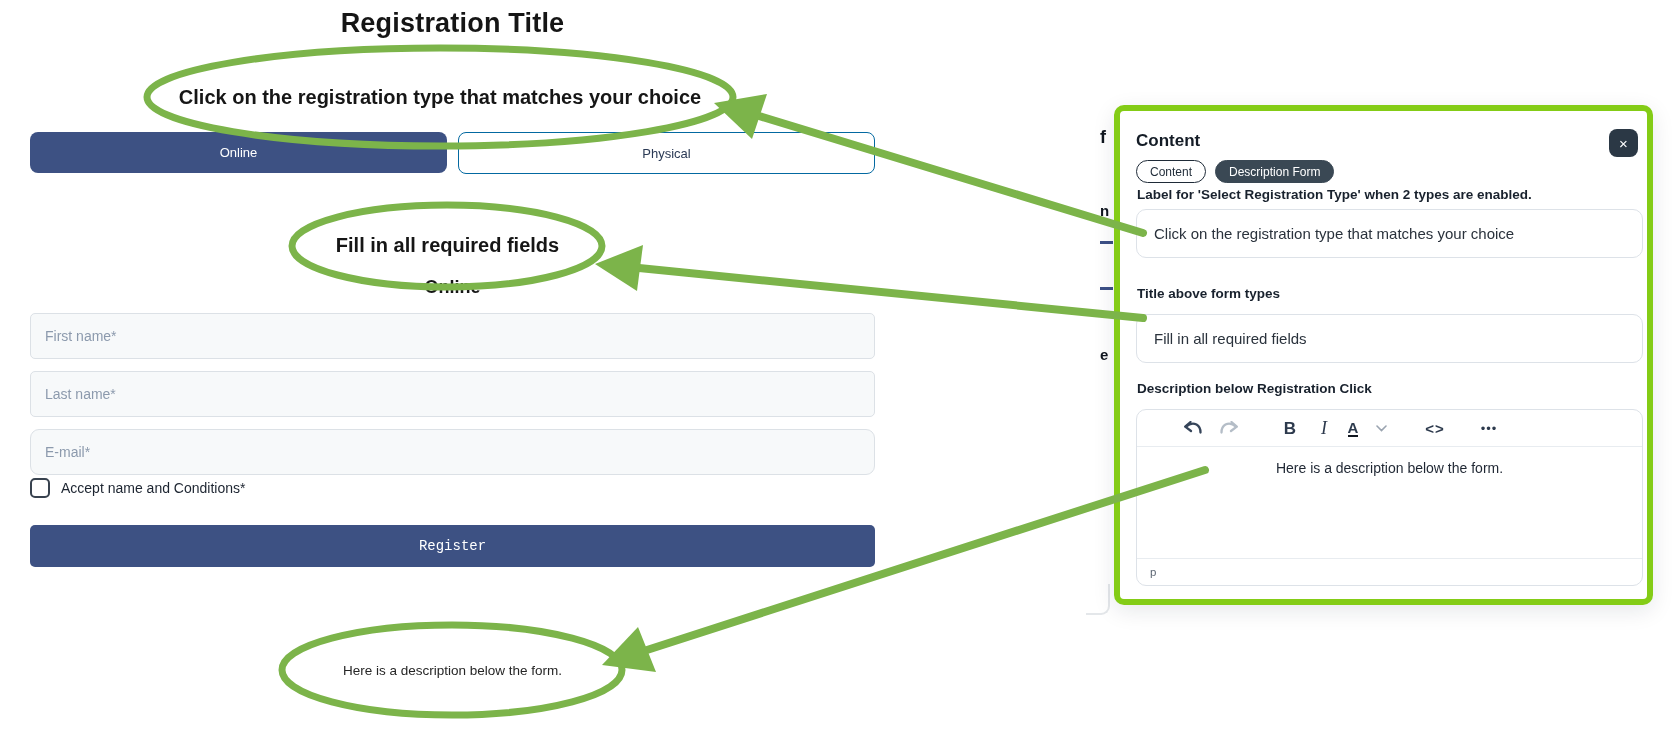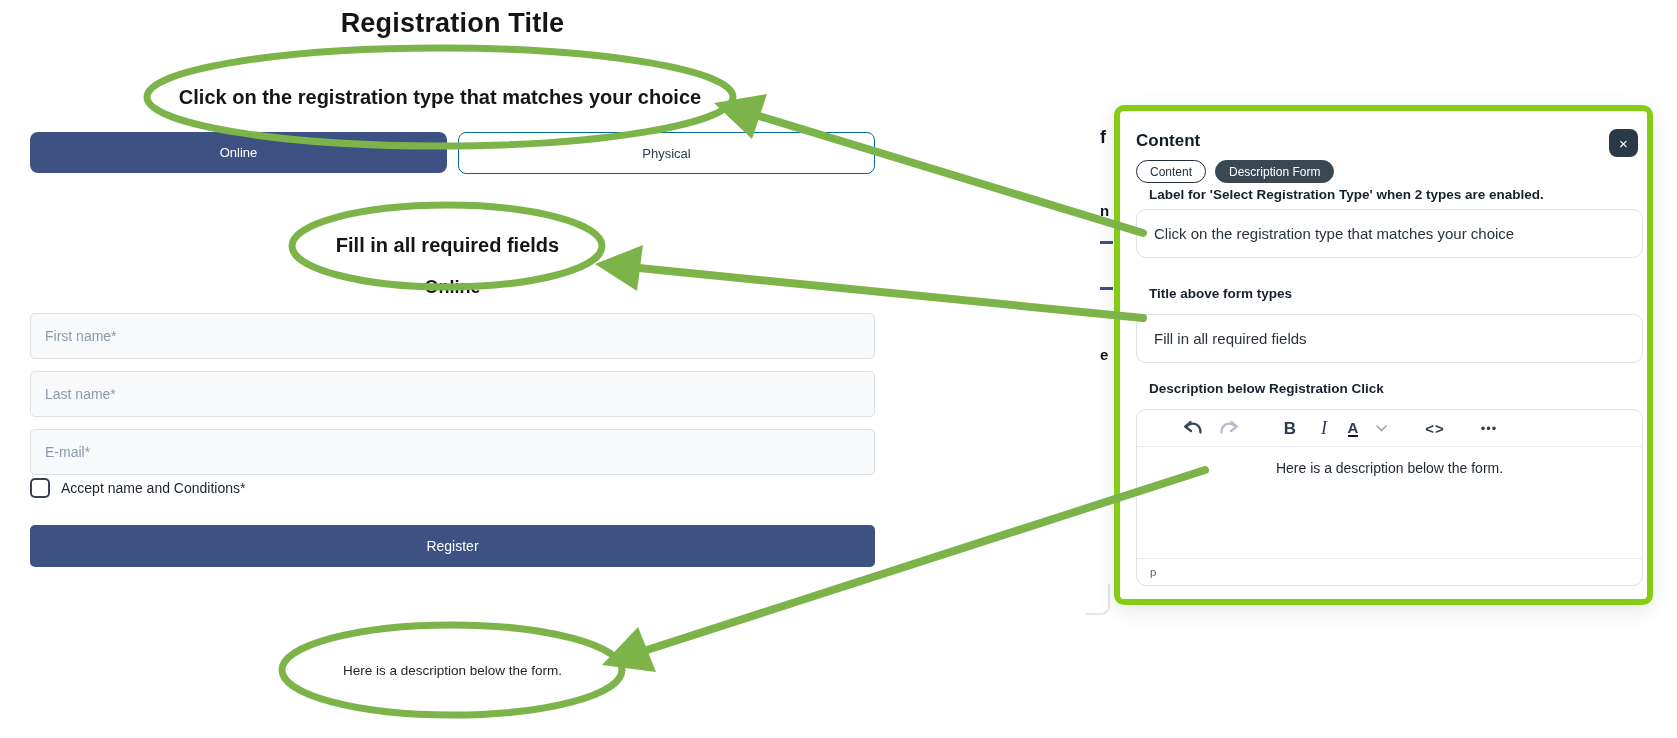--- a/index.html
+++ b/index.html
@@ -25,21 +25,21 @@
          background:#f7f9fa; border:1px solid #dce1e6; border-radius:5px;
          font-family:"Liberation Sans", sans-serif;
          font-size:14px; color:#2b3a55; padding:0 14px; outline:none; }
   .pv-field::placeholder { color:#8c9aad; opacity:1; }
   .pv-check { position:absolute; left:30px; top:478px; width:20px; height:20px;
          border:2px solid #38424f; border-radius:5px; background:#fff; cursor:pointer; }
   .pv-check-label { position:absolute; left:61px; top:480px; font-size:14px; color:#1c2430; }
   .pv-register { position:absolute; left:30px; top:525px; width:845px; height:42px;
          background:#3d5183; border:none; border-radius:5px; color:#ffffff; font-size:14px;
          display:flex; align-items:center; justify-content:center; cursor:pointer;
-         font-family:Liberation Sans, sans-serif; }
+         font-family:Liberation Mono, monospace; }
   .pv-desc { position:absolute; left:0; top:663px; width:905px; text-align:center;
          font-size:13.5px; color:#262626; }
 
   
   .anno { position:absolute; left:0; top:0; width:1677px; height:738px; pointer-events:none; }
   .anno ellipse { fill:none; stroke:#7cb44a; stroke-width:7px; }
   .anno line { stroke:#7cb44a; stroke-width:8px; stroke-linecap:round; }
   .anno polygon { fill:#7cb44a; }
 
   
@@ -55,21 +55,21 @@
          box-shadow:0 6px 22px rgba(20,30,50,.10); }
   .panel-title { position:absolute; left:16px; top:20px; font-size:17px; font-weight:bold; color:#141c26; }
   .panel-close { position:absolute; left:489px; top:18px; width:29px; height:28px;
          background:#2b3845; border:none; border-radius:8px; color:#fff; font-size:15px;
          display:flex; align-items:center; justify-content:center; cursor:pointer; }
   .pill-row { position:absolute; left:16px; top:49px; display:flex; gap:9px; }
   .pill { height:23px; border-radius:999px; display:flex; align-items:center;
          padding:0 13px; font-size:12px; cursor:pointer; white-space:nowrap; }
   .pill.outline { border:1.5px solid #1f2b38; color:#1f2b38; background:#fff; }
   .pill.filled { background:#3a4854; color:#ffffff; border:1.5px solid #3a4854; }
-  .p-label { position:absolute; left:17px; font-size:13.5px; font-weight:bold; color:#18212d;margin-left:12px; }
+  .p-label { position:absolute; left:17px; font-size:13.5px; font-weight:bold; color:#18212d; }
   .p-input { position:absolute; left:16px; width:507px; height:49px;
          border:1px solid #dde2e8; border-radius:10px; background:#fff;
          font-family:"Liberation Sans", sans-serif;
          font-size:15px; color:#2a323c; padding:0 17px; outline:none; }
   .editor { position:absolute; left:16px; top:298px; width:507px; height:177px;
          border:1px solid #dde2e8; border-radius:10px; background:#fff; }
   .ed-toolbar { position:absolute; left:0; top:0; width:100%; height:37px;
          border-bottom:1px solid #e8ecf0; }
   .ed-btn { position:absolute; top:0; height:37px; display:flex; align-items:center;
          justify-content:center; cursor:pointer; background:none; border:none;
@@ -96,21 +96,21 @@
   <div class="pv-circled-1">Click on the registration type that matches your choice</div>
 
   <div class="tab active">Online</div>
   <div class="tab inactive">Physical</div>
 
   <div class="pv-circled-2">Fill in all required fields</div>
   <div class="pv-online-h">Online</div>
 
   <input class="pv-field" style="top: 371px;" placeholder="Last name*">
   <input class="pv-field" style="top: 313px;" placeholder="First name*">
-  <input class="pv-field" style="top: 429px;" placeholder="E-mail*">
+  <input class="pv-field" style="top: 429px; border-radius: 9px;" placeholder="E-mail*">
 
   <span class="pv-check"></span>
   <span class="pv-check-label">Accept name and Conditions*</span>
 
   <button class="pv-register">Register</button>
 
   <div class="pv-desc">Here is a description below the form.</div>
 
   <span class="frag" style="left:1100px; top:127px; width:13px; font-size:18px;">f</span>
   <span class="frag" style="left:1100px; top:202px; width:13px; font-size:15px;">n</span>

